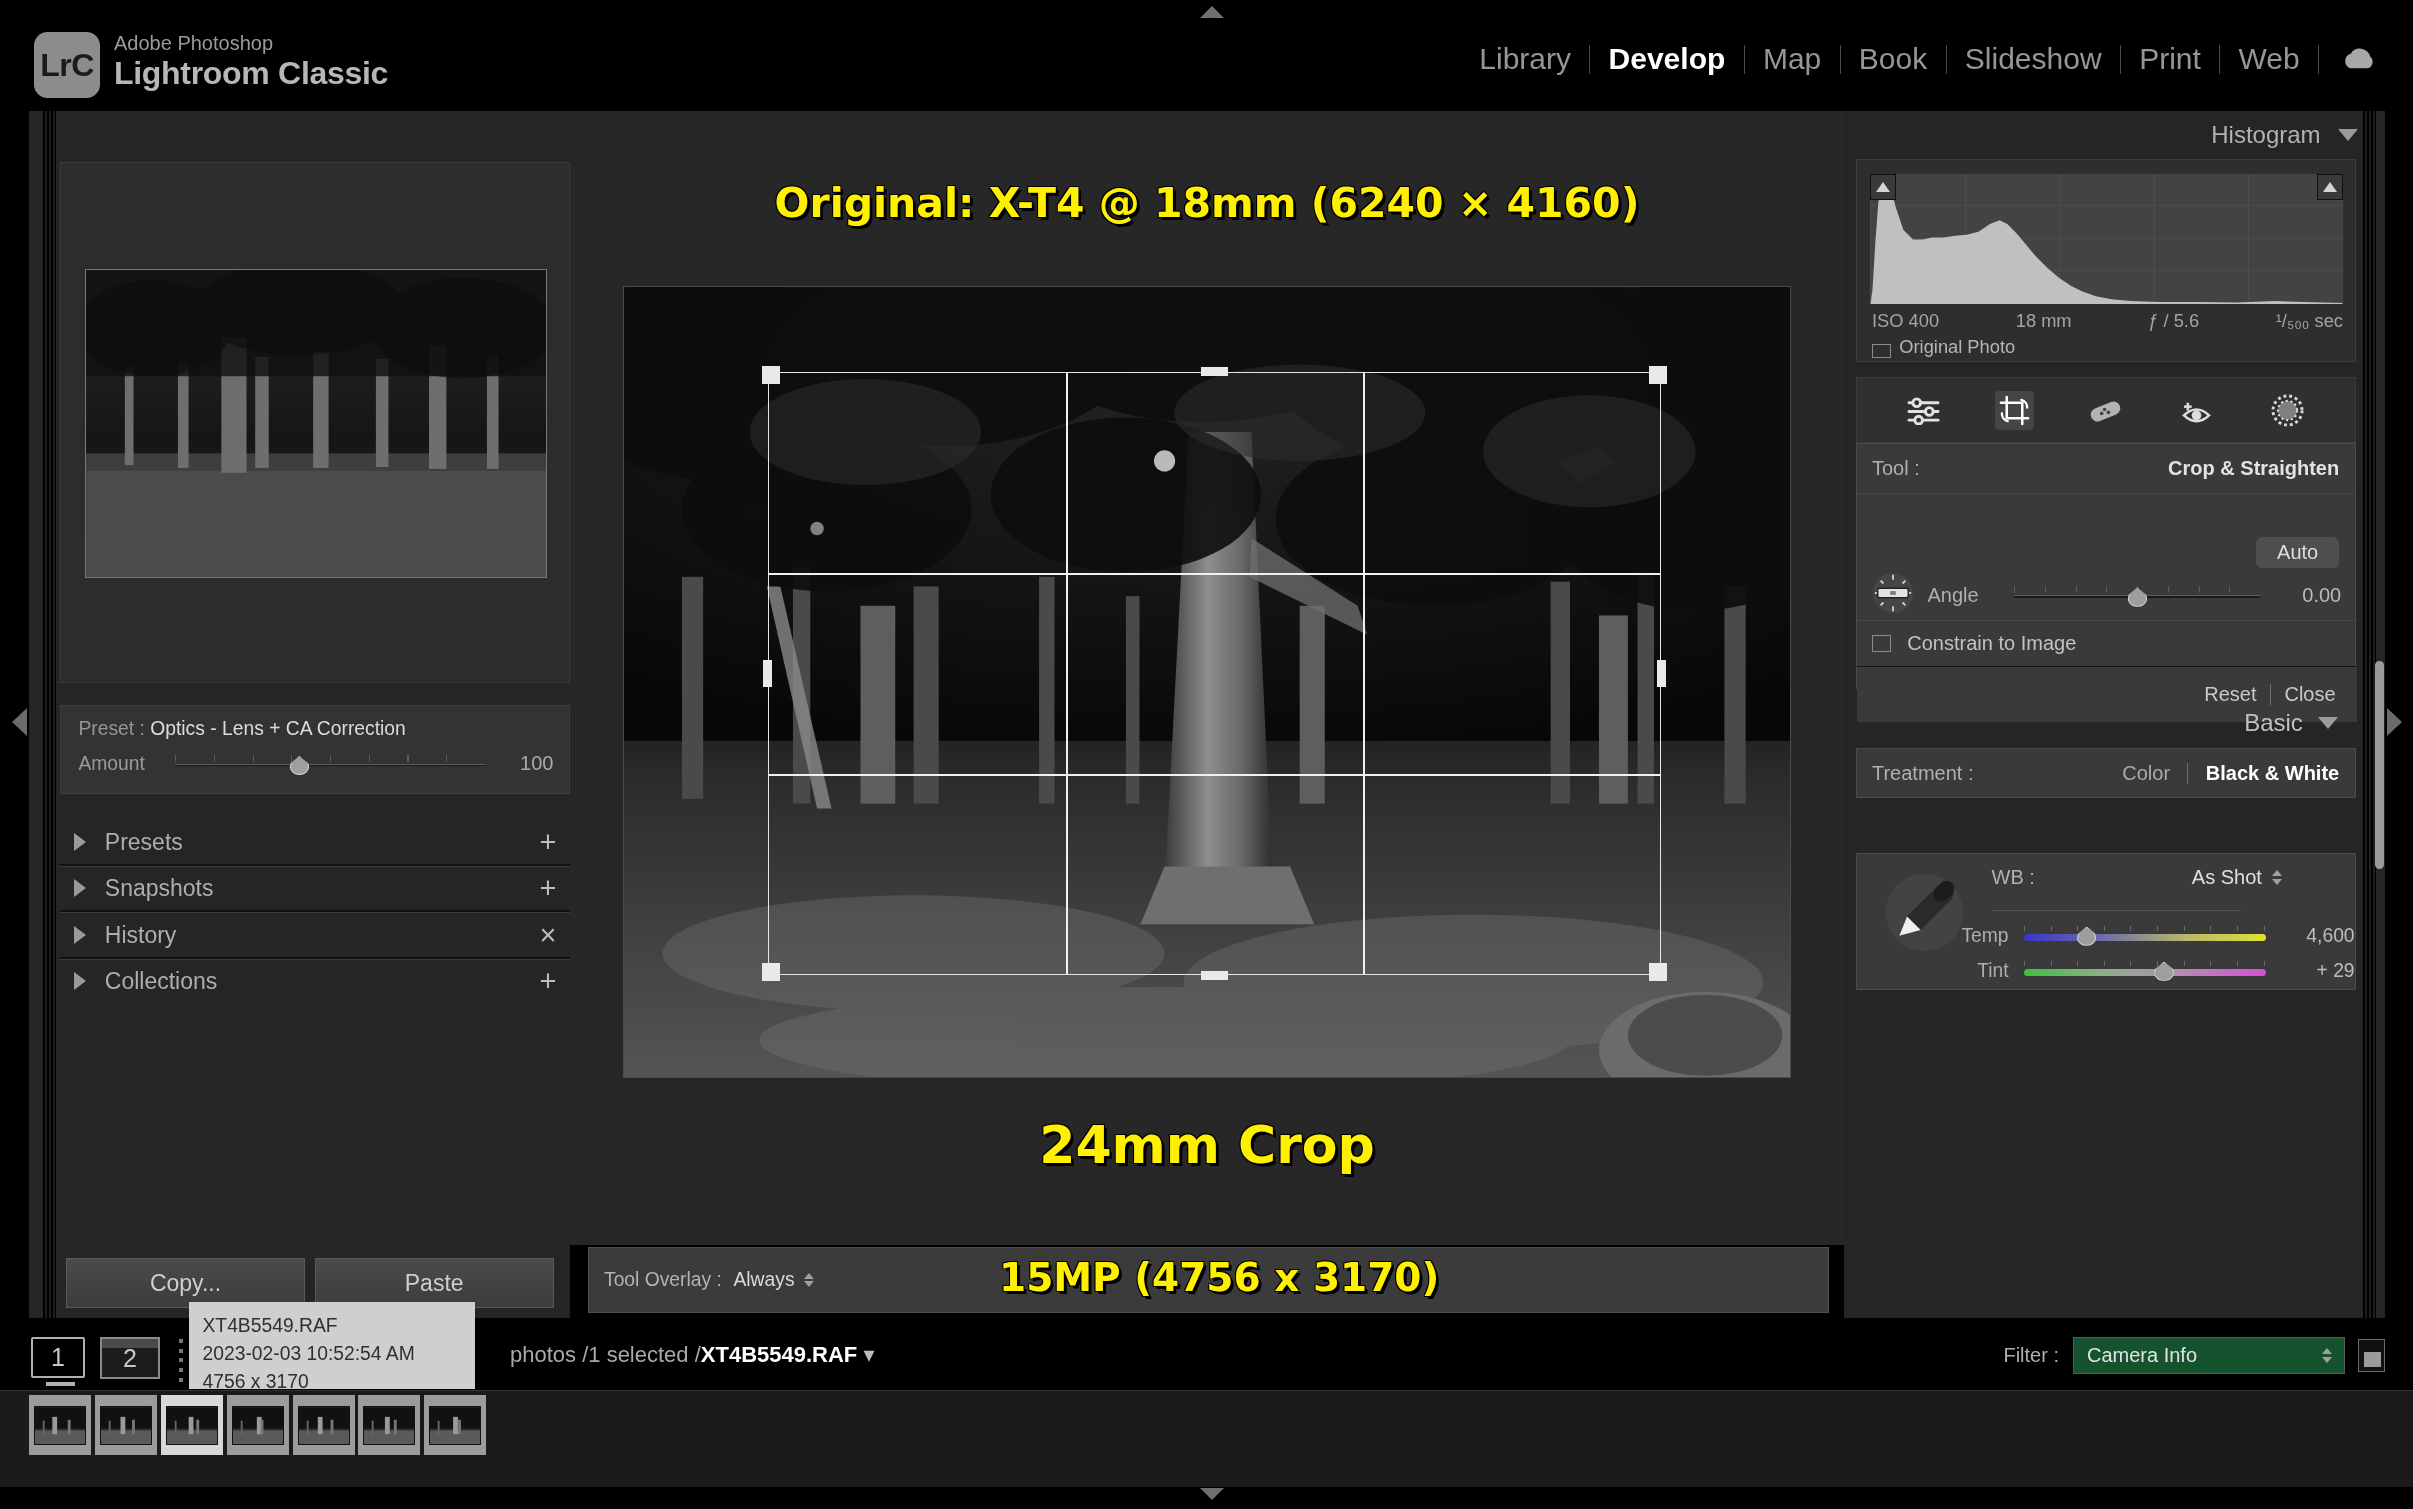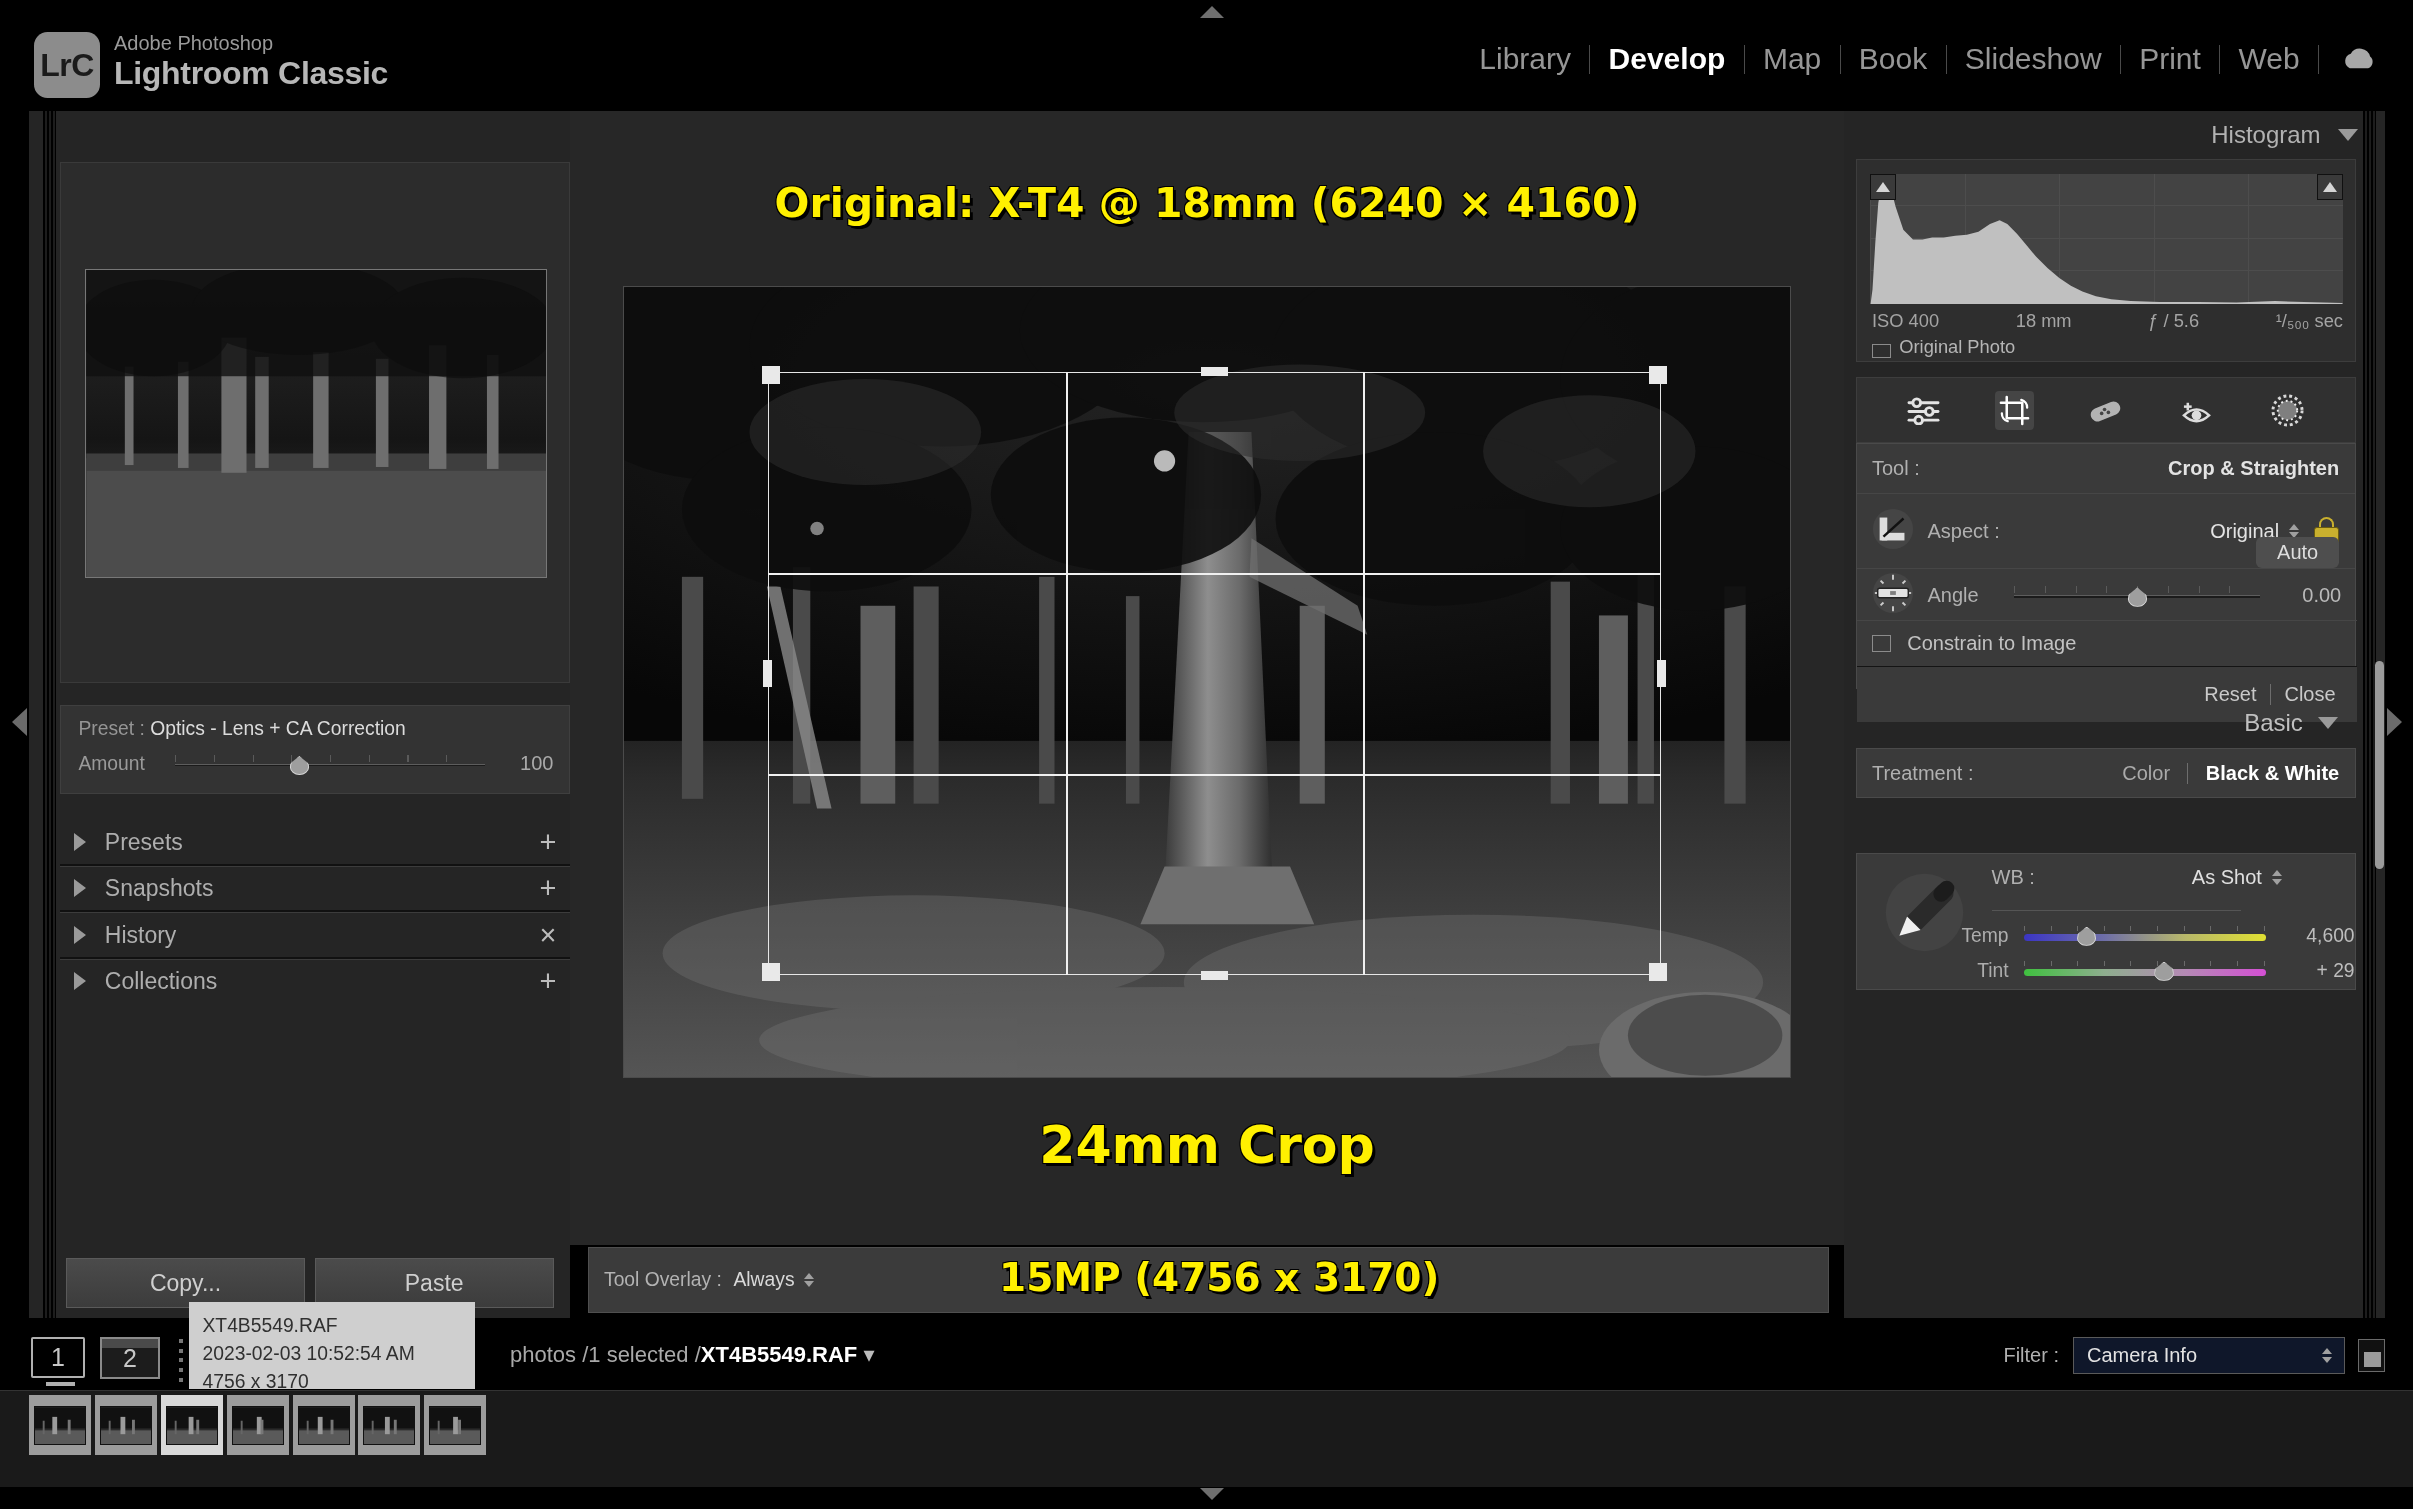--- a/index.html
+++ b/index.html
@@ -181,21 +181,21 @@
   .mon1 { left: 31px; top: 1337px; width: 54px; height: 41px; border: 2.9px solid #b0b0b0; border-radius: 1.9px; }
   .mon1::after { content:''; position:absolute; bottom:-9.7px; left:12.6px; width:29px; height:3.9px; background:#b0b0b0; }
   .mon2 { left: 100px; top: 1337px; width: 60px; height: 42px; border: 2.9px solid #8a8a8a; background: #1c1c1c; }
   .mon2::before { content:''; position:absolute; top:0; left:0; right:0; height:8.7px; background:#4a4a4a; }
   .dots { position: absolute; left: 179px; top: 1339px; display: flex; flex-direction: column; gap: 5.8px; }
   .dots i { width: 3.9px; height: 3.9px; background: #777; display:block; }
   .srcline { position: absolute; left: 510px; top: 1342px; font-size: 22px; color: #a9a9a9; }
   .srcline b { color: #fff; }
   .filterbox { position: absolute; right: 29px; top: 1337px; display: flex; align-items: center; gap: 13.5px; }
   .filterbox .fl { font-size: 20px; color: #b0b0b0; }
-  .fsel { width: 272px; height: 37px; background: #0f172a; border: 1px solid #5a5a5a;
+  .fsel { width: 272px; height: 37px; background: #14532d; border: 1px solid #5a5a5a;
     display: flex; align-items: center; padding: 0 13.5px; font-size: 20px; color: #e2e2e2; position: relative; }
   .fsel .sp { position: absolute; right: 11.6px; display: flex; flex-direction: column; gap: 2.9px; }
   .fsquare { width: 27px; height: 33px; border: 1px solid #6a6a6a; background:#111; position:relative; }
   .fsquare i { position:absolute; left:4.8px; bottom:3.9px; width:17.4px; height:15.4px; background:#9b9b9b; }
 
   .filmstrip { position: absolute; left: 0; top: 1390px; width: 2414px; height: 97px; background: #1a1a1a; border-top: 1px solid #333; }
   .thumbs { position: absolute; left: 29px; top: 1395px; display: flex; gap: 3.9px; }
   .thumb { width: 62px; height: 60px; background: #9c9c9c; display: flex; align-items: center; justify-content: center; }
   .thumb.sel { background: #d8d8d8; }
   .thumb .im { width: 52px; height: 39px; border: 1.9px solid #111; overflow: hidden; }
@@ -539,40 +539,20 @@
           <circle cx="17" cy="17" r="10" fill="none" stroke="#eee" stroke-width="2" stroke-dasharray="2 3"></circle>
         </svg>
       </span>
     </div>
 
     <div class="croppanel">
       <div class="row">
         <span class="k">Tool :</span>
         <span class="v bold">Crop &amp; Straighten</span>
       </div>
-      <div class="row" style="height:75px">
-        <span style="margin-right:13.5px;">
-          <svg width="42" height="42" viewBox="0 0 44 44">
-            <circle cx="22" cy="22" r="21" fill="#454545"></circle>
-            <rect x="8" y="10" width="8" height="24" fill="#ddd"></rect>
-            <rect x="10" y="26" width="24" height="8" fill="#ddd"></rect>
-            <line x1="12" y1="30" x2="33" y2="11" stroke="#111" stroke-width="2.5"></line>
-          </svg>
-        </span>
-        <span class="k">Aspect :</span>
-        <span class="v">Original</span>
-        <span class="spin" style="margin-left:9.7px">
-            <i class="u"></i>
-            <i class="d"></i>
-          </span>
-        <span class="lockicon">
-          <span class="shk"></span>
-            <span class="body"></span>
-        </span>
-      </div>
       <div class="autobtn">Auto</div>
       <div class="anglerow">
         <span>
           <svg width="42" height="42" viewBox="0 0 44 44">
             <circle cx="22" cy="22" r="21" fill="#454545"></circle>
             <g stroke="#ccc" stroke-width="2">
               <line x1="22" y1="3" x2="22" y2="8"></line>
                 <line x1="22" y1="36" x2="22" y2="41"></line>
               <line x1="3" y1="22" x2="8" y2="22"></line>
                 <line x1="36" y1="22" x2="41" y2="22"></line>

